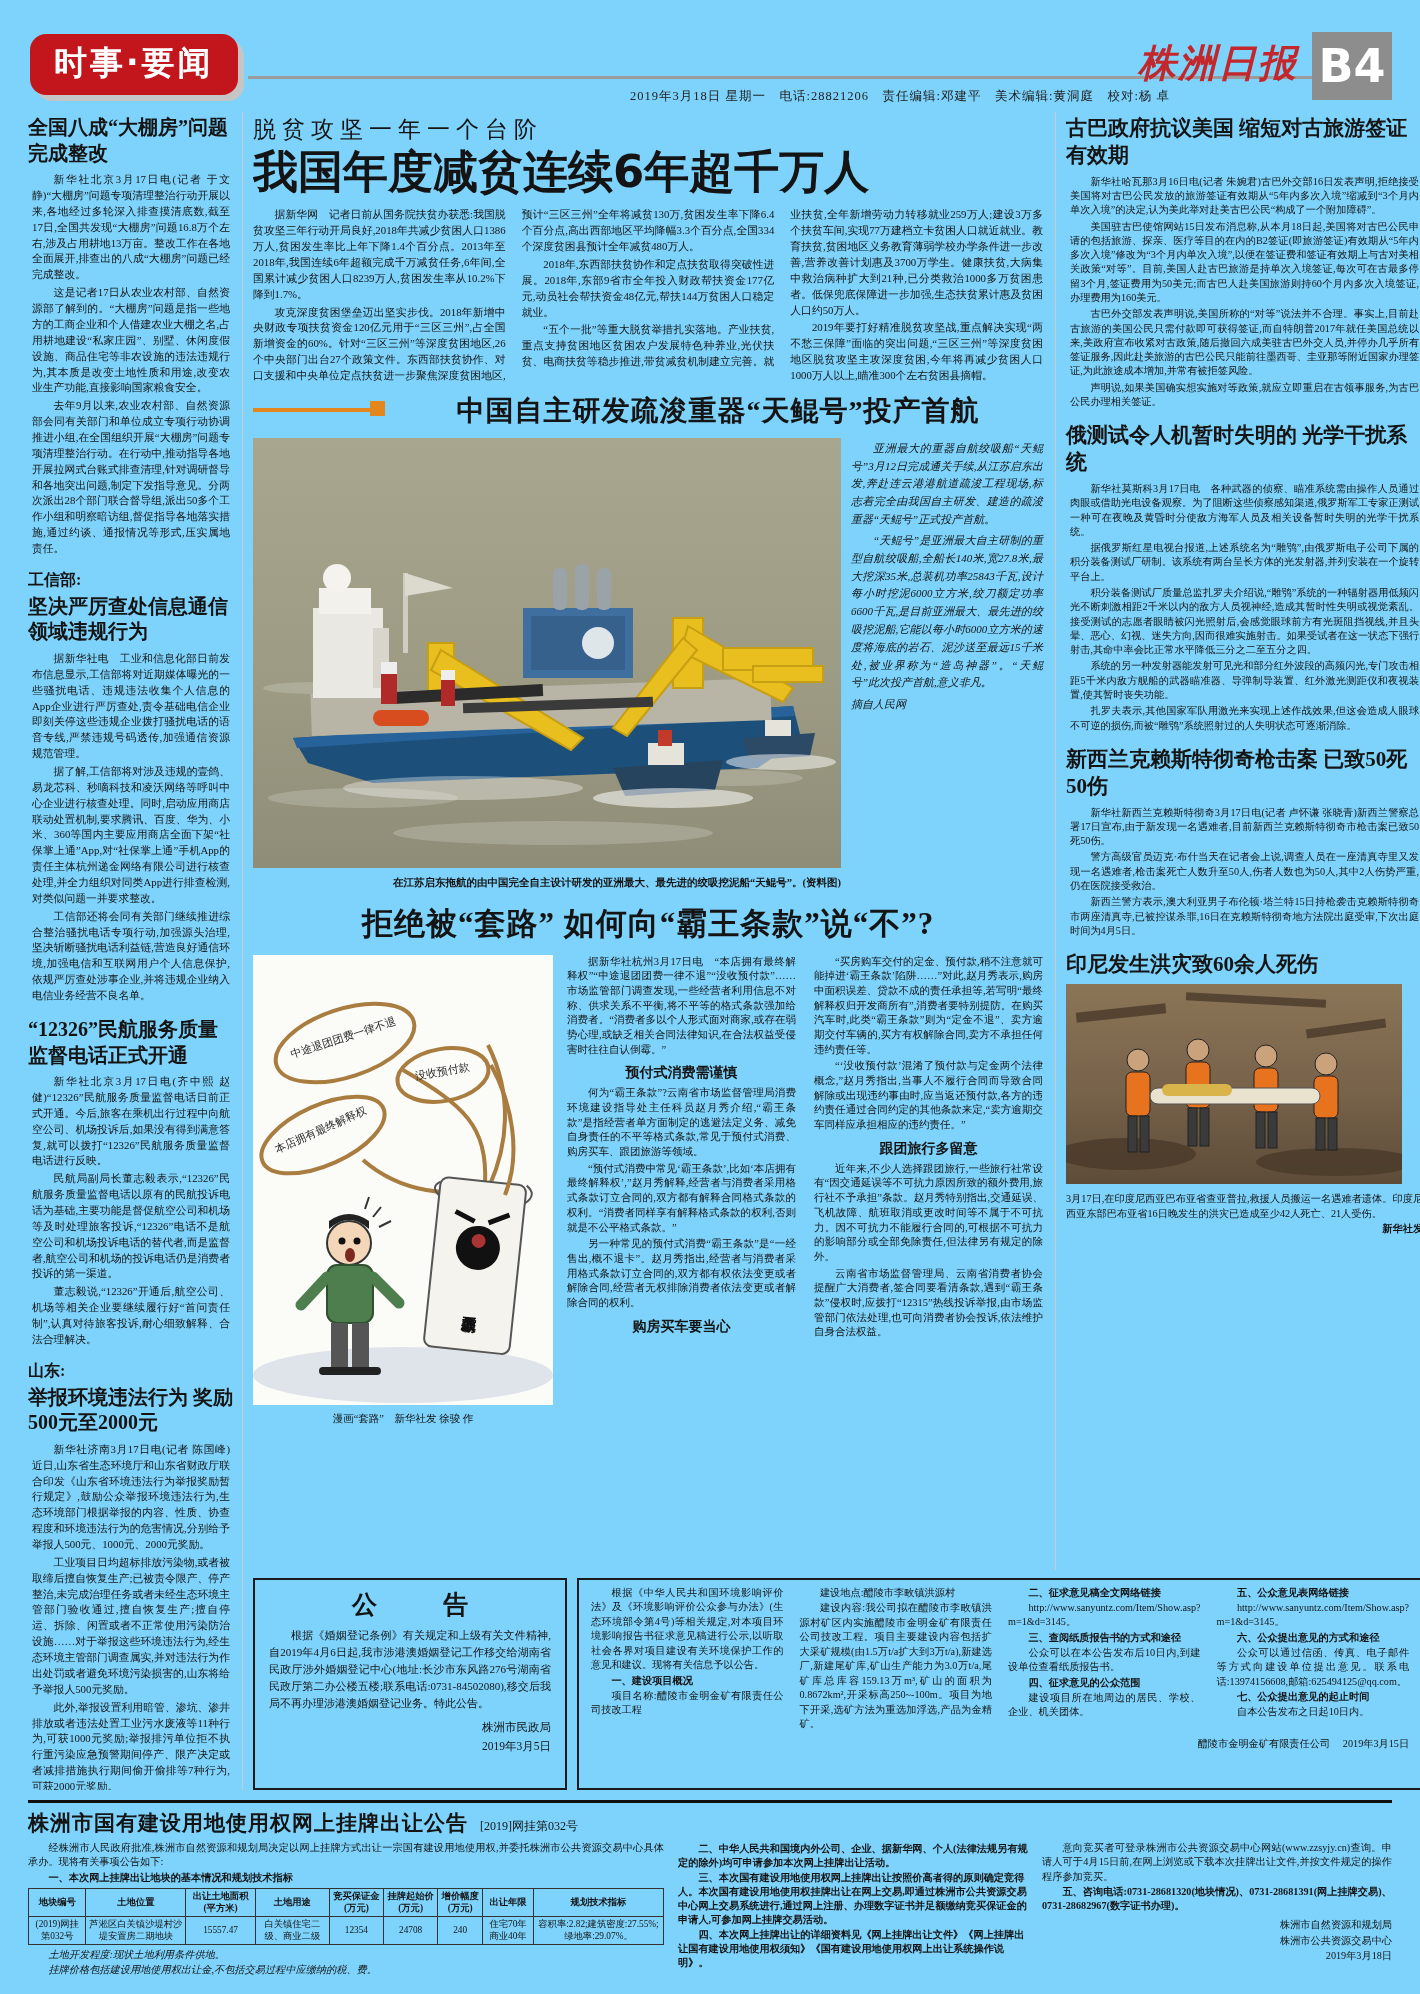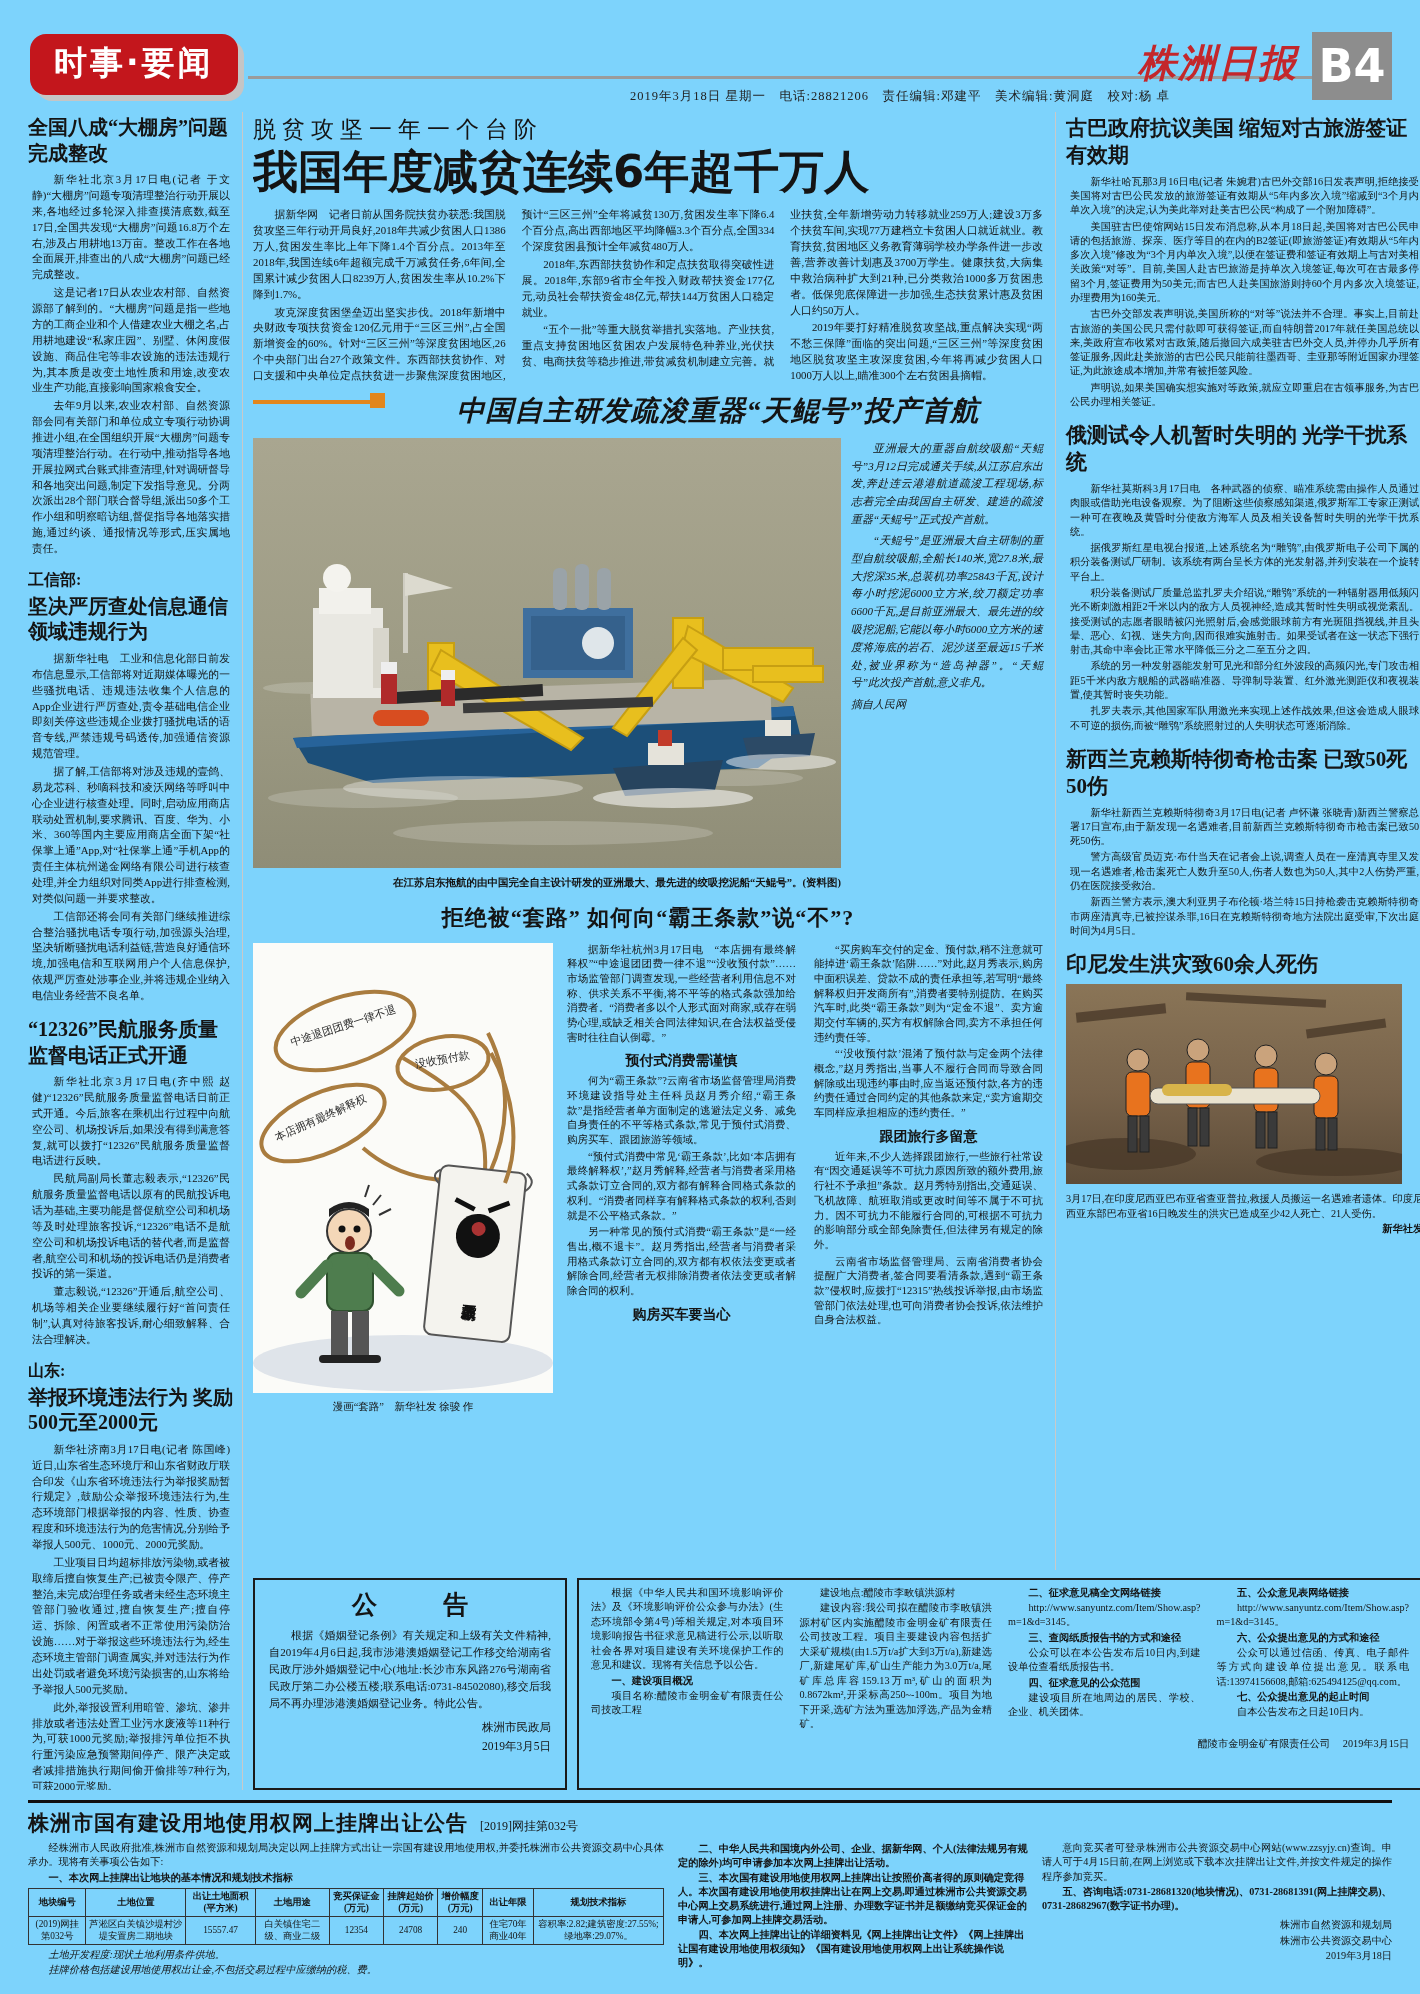--- a/index.html
+++ b/index.html
@@ -34,33 +34,33 @@
     text-indent:2em;margin:0 4px 2px;}
   .col-right .art .body p{font-size:10.2px;line-height:1.4;}
   
   .lead-kicker{font-size:23px;letter-spacing:6px;margin:2px 0 2px;font-weight:400;}
   .lead-headline{font-family:"DejaVu Sans","Liberation Sans",sans-serif;font-weight:900;
     font-size:45px;letter-spacing:0px;margin:0 0 10px;line-height:1.12;}
   .lead-body{column-count:3;column-gap:16px;}
   .lead-body p{font-size:10.8px;line-height:1.47;text-align:justify;text-indent:2em;margin:0 0 2px;}
   
   .pf{margin-top:8px;}
-  .pf-titlebar{display:flex;align-items:center;gap:10px;font-style:italic;}
+  .pf-titlebar{display:flex;align-items:flex-end;gap:10px;}
   .bracket{width:130px;height:18px;border-top:4px solid #e2861d;position:relative;flex:none;}
   .bracket::after{content:"";position:absolute;right:-2px;top:-11px;width:15px;height:15px;background:#e2861d;}
   .pf-title{flex:1;text-align:center;font-size:28px;font-weight:900;letter-spacing:1px;}
   .pf-row{display:flex;gap:10px;margin-top:8px;}
   .pf-photo{width:588px;flex:none;}
   .side-note{flex:1;font-style:italic;font-size:11px;line-height:1.62;padding-top:2px;}
   .side-note p{text-indent:2em;margin:0 0 3px;text-align:justify;}
   .side-sig{text-align:left;font-style:italic;font-size:11px;margin-top:4px;}
   .pf-caption{width:588px;text-align:right;font-size:10.5px;margin-top:4px;line-height:1.4;font-weight:bold;}
   
   .cs{margin-top:12px;}
-  .cs-headline{text-align:center;font-size:22px;font-weight:900;margin:4px 0 10px;letter-spacing:1px;}
+  .cs-headline{text-align:center;font-size:31px;font-weight:900;margin:4px 0 10px;letter-spacing:1px;}
   .cs-row{display:flex;gap:14px;}
   .cartoon-wrap{width:300px;flex:none;}
   .cartoon-caption{text-align:center;font-size:10.5px;margin-top:3px;}
   .cs-text{flex:1;column-count:2;column-gap:18px;}
   .cs-text p{font-size:10.5px;line-height:1.4;text-align:justify;text-indent:2em;margin:0 0 2px;}
   .cs-text h4{text-align:center;font-size:14px;font-weight:900;margin:7px 0 4px;column-span:none;}
   
   .flood-caption{font-size:10.2px;line-height:1.45;text-align:justify;margin-top:4px;}
   .flood-credit{text-align:right;font-size:10.2px;font-weight:bold;}
   

